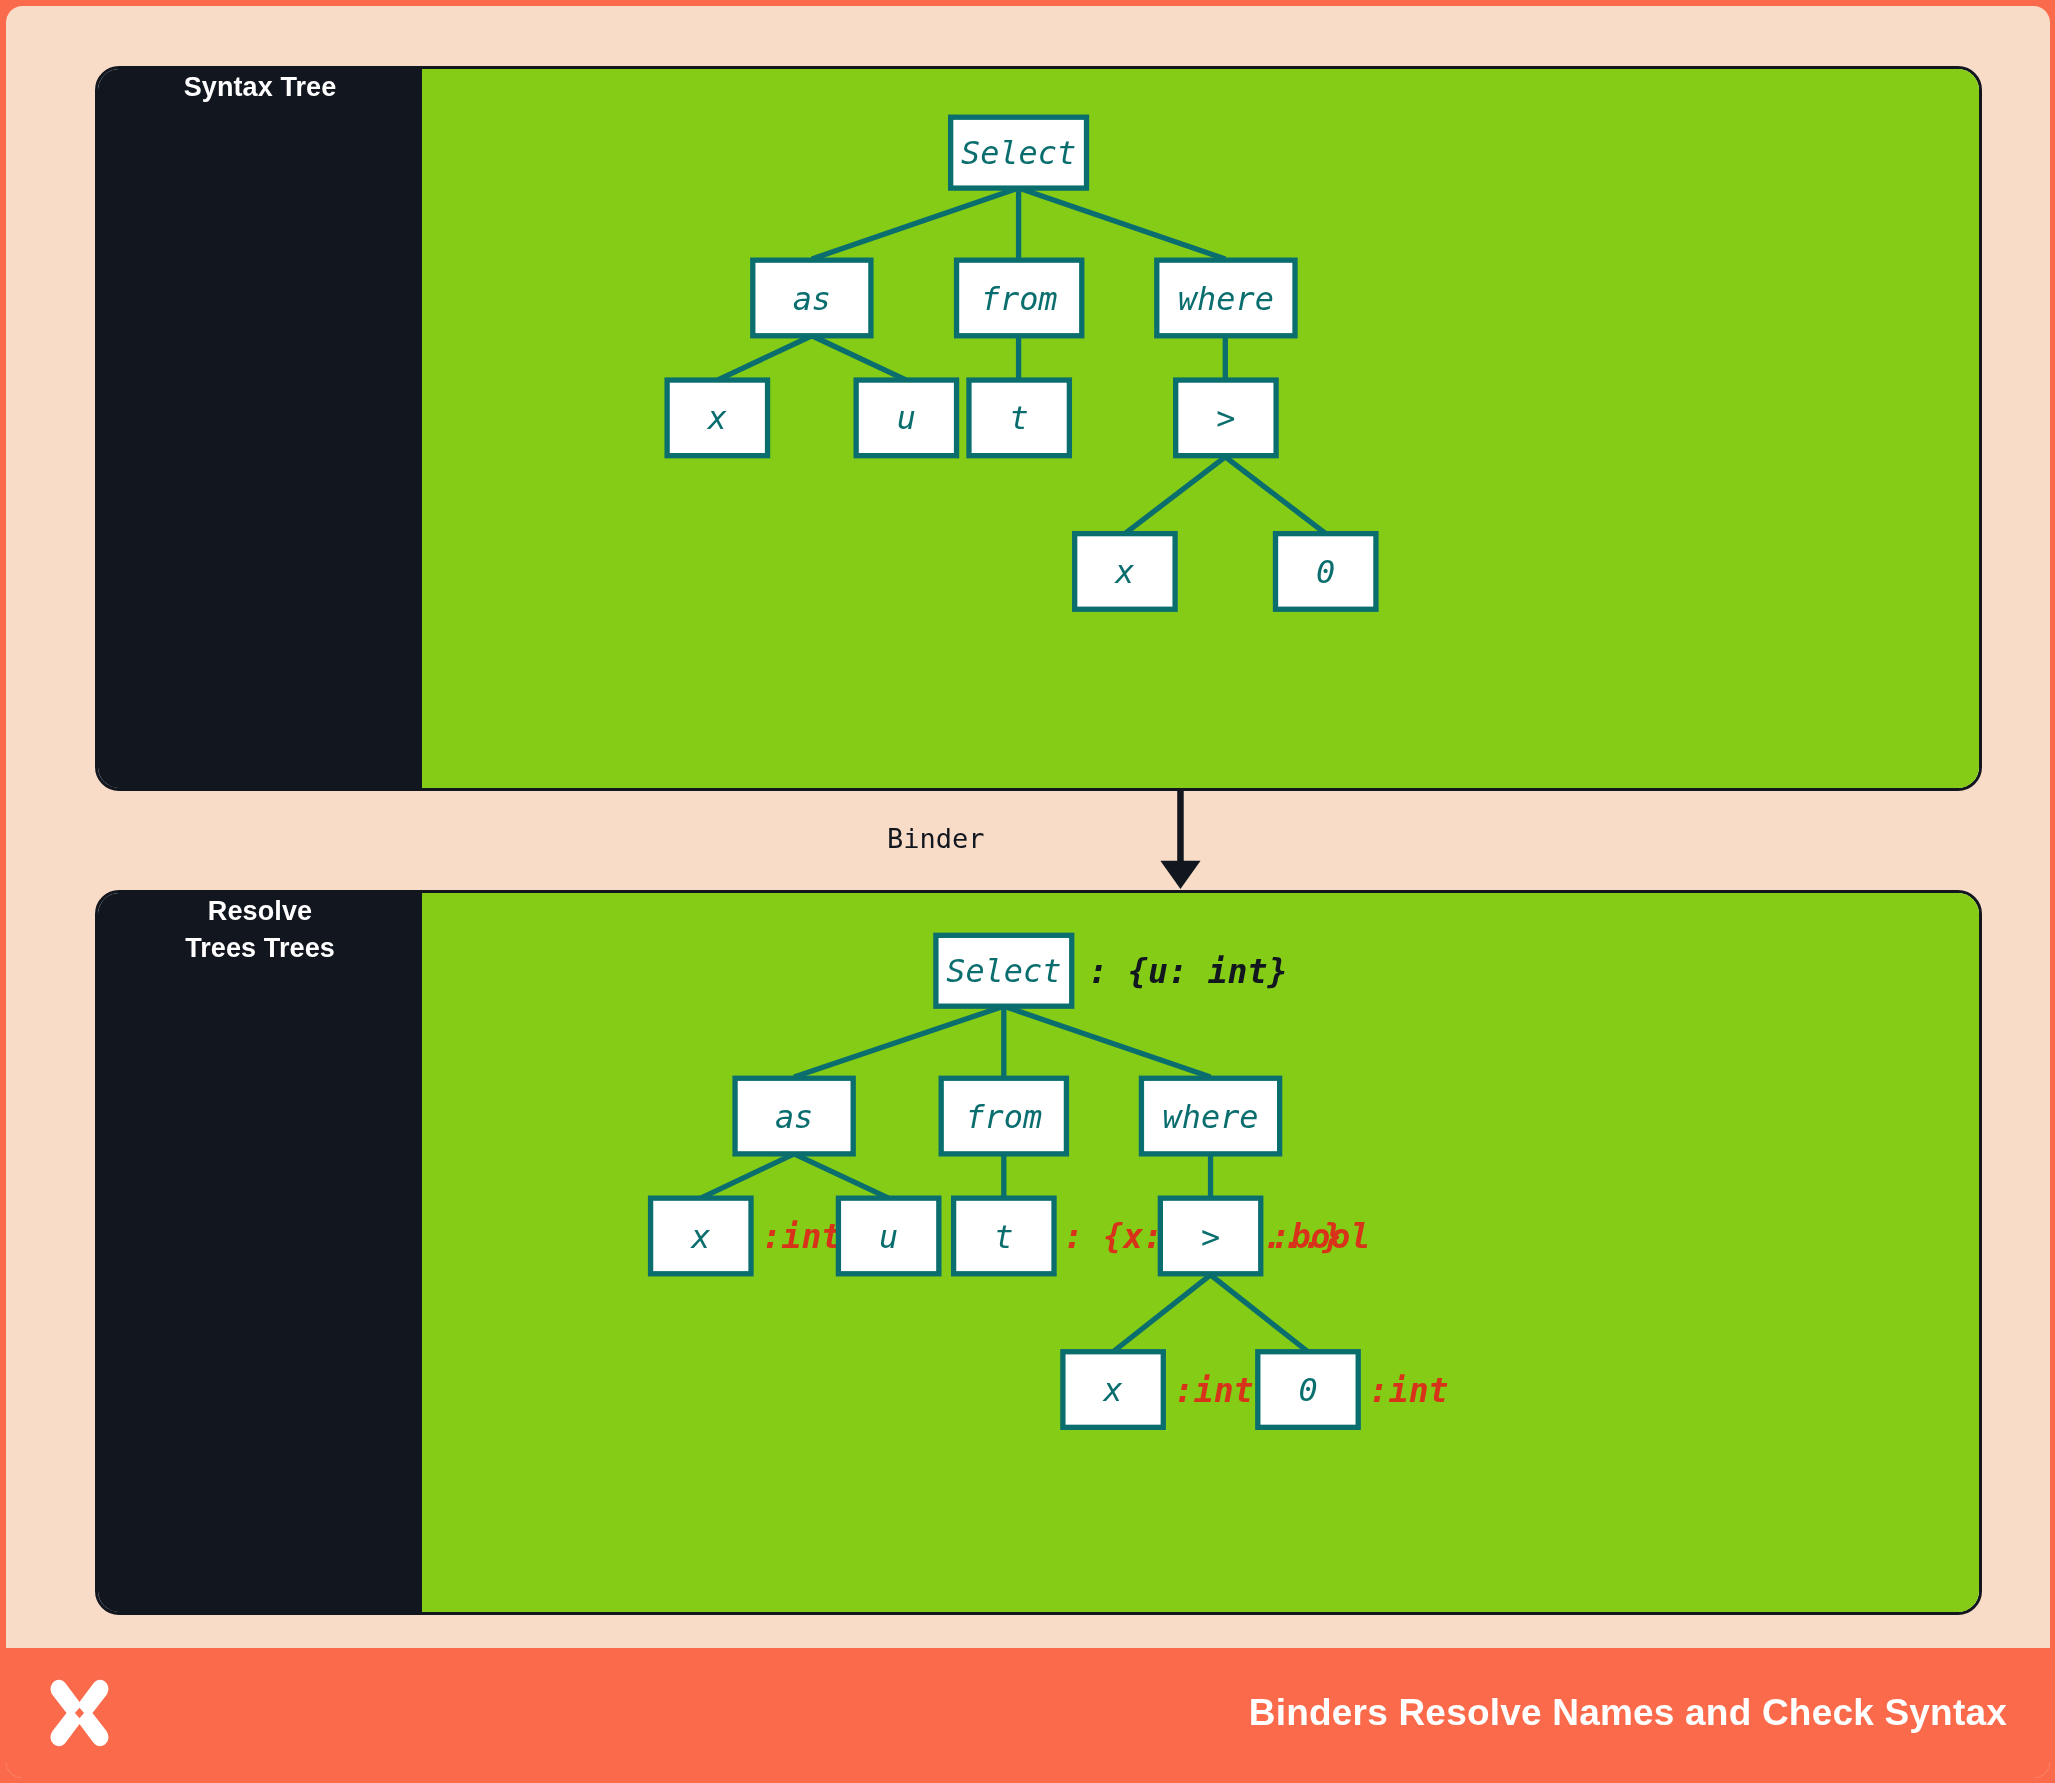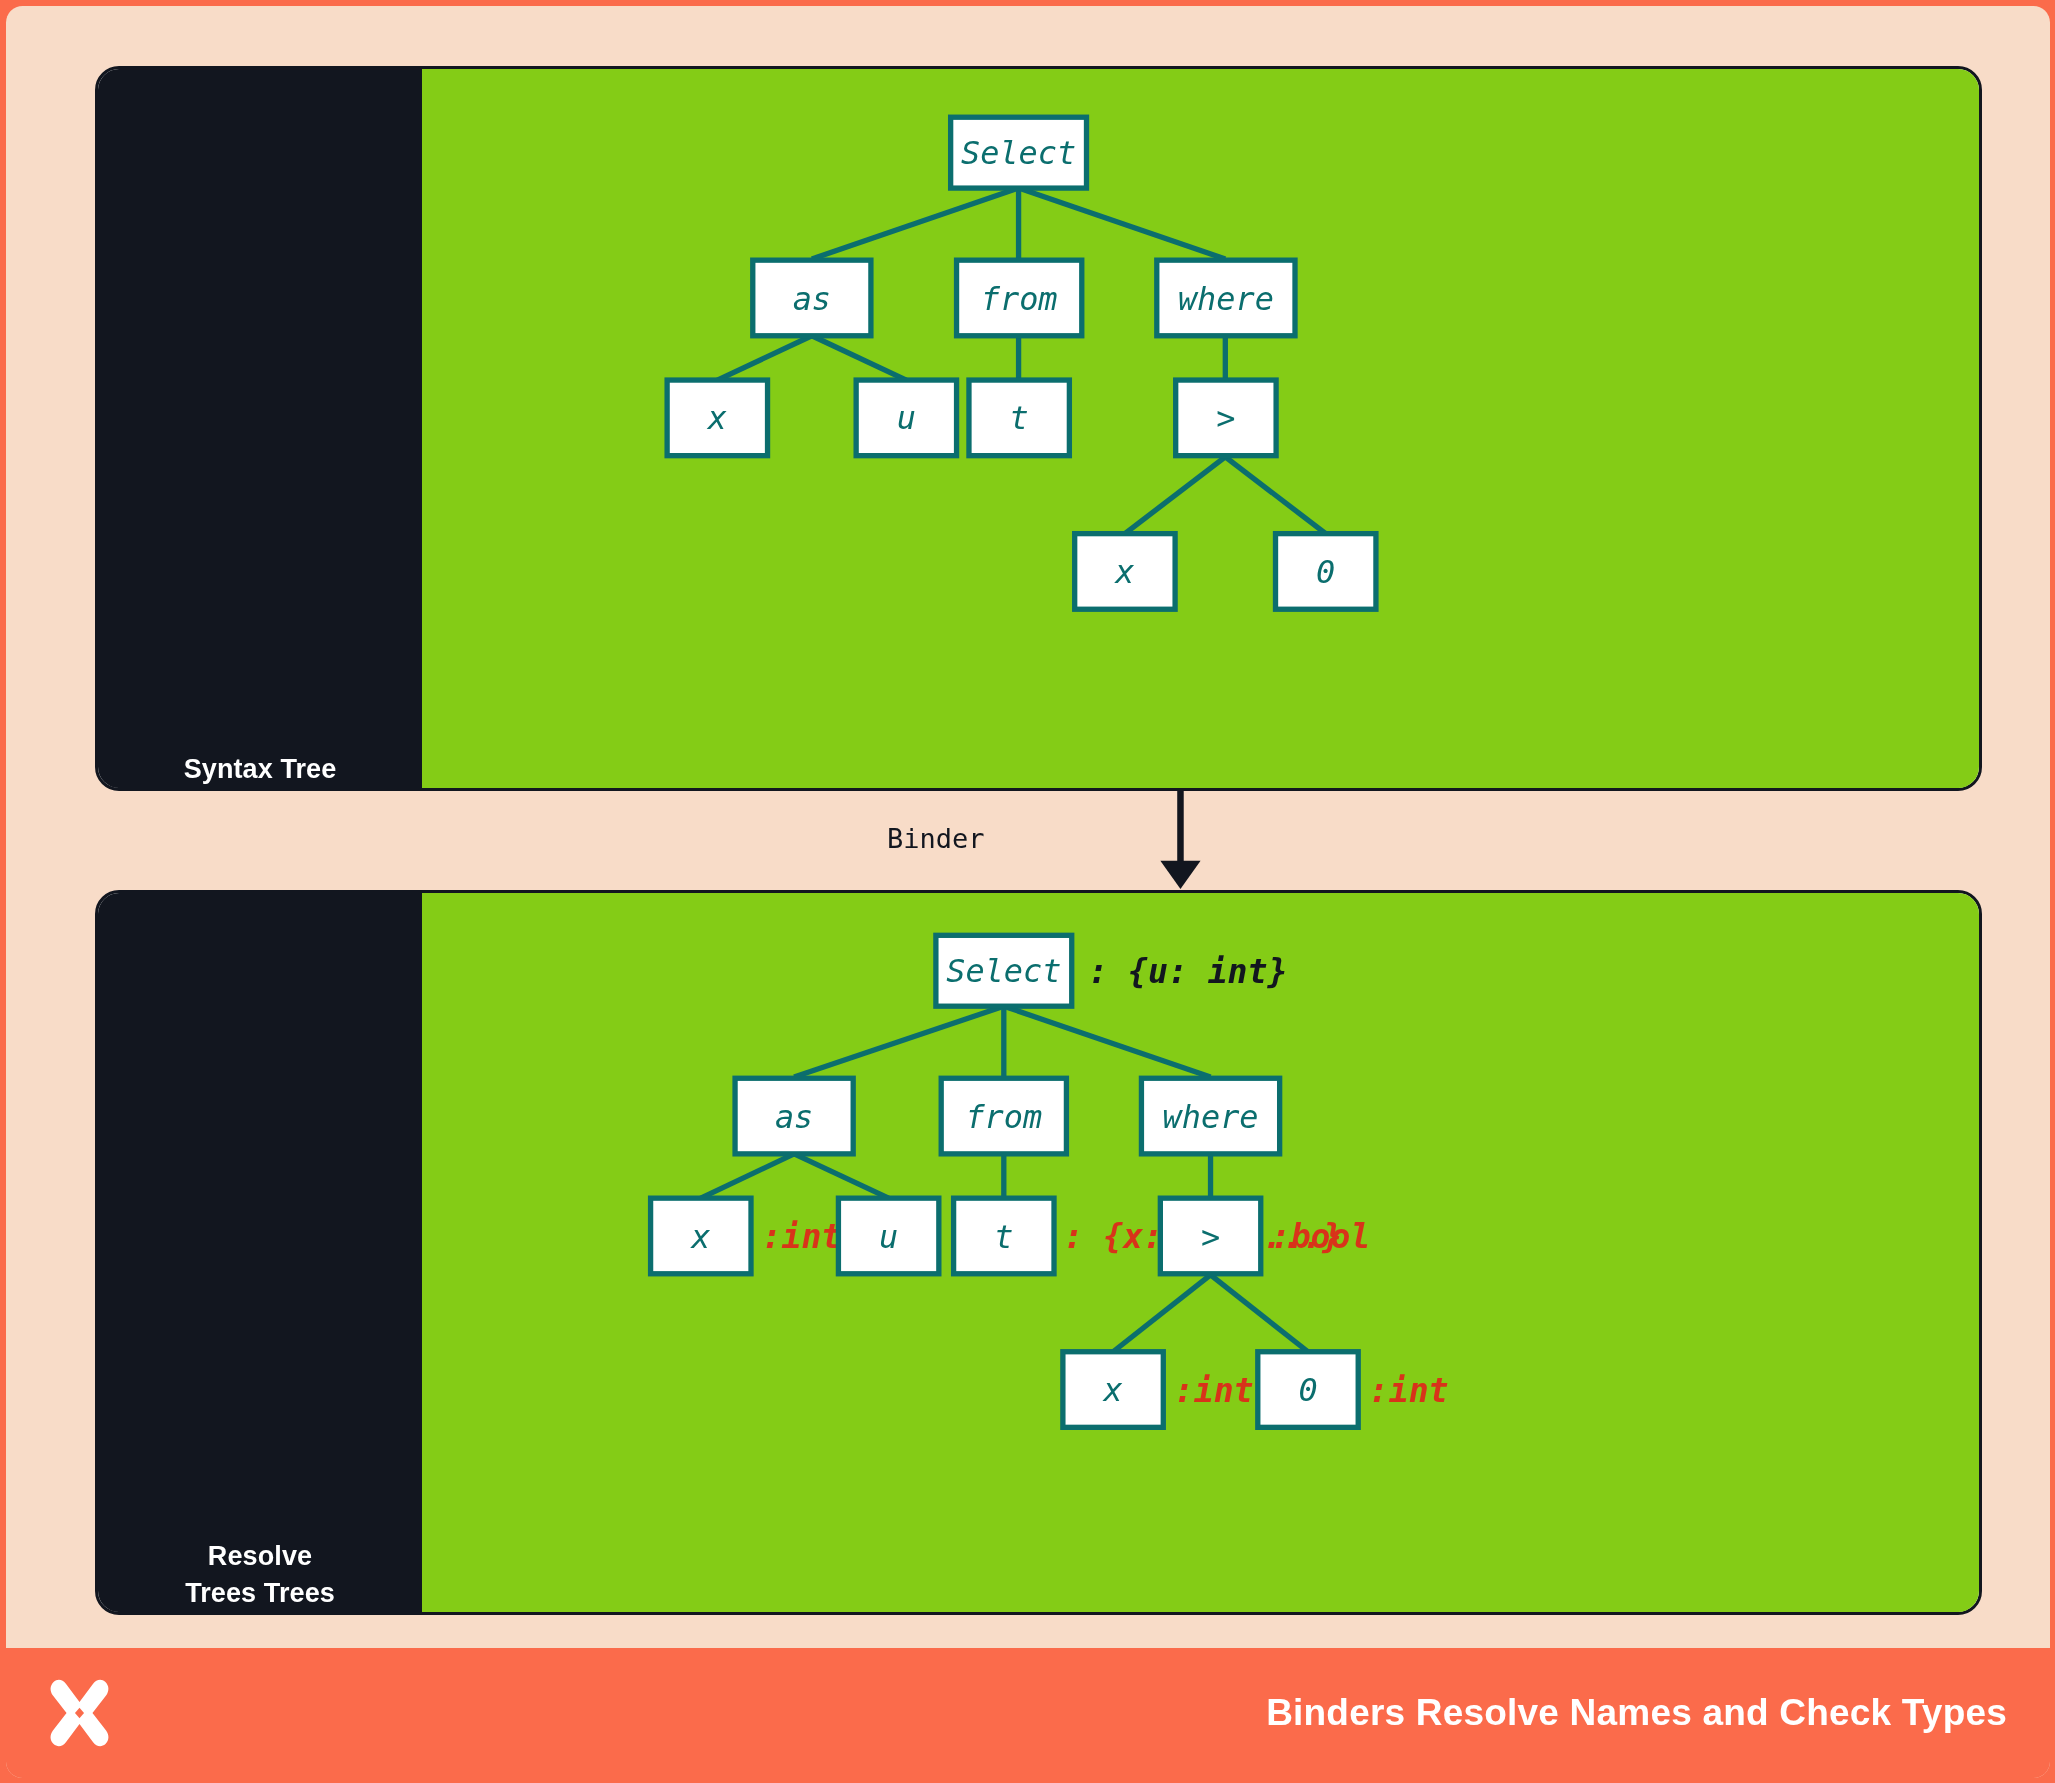--- a/index.html
+++ b/index.html
@@ -26,21 +26,21 @@
     border-radius:24px;
     overflow:hidden;
     box-sizing:border-box;
   }
   #panel-top   {left:89px; top:60px;  width:1887px; height:725px;}
   #panel-bottom{left:89px; top:884px; width:1887px; height:725px;}
   .panel-label{
     position:absolute;left:0;top:0;bottom:0;width:324px;
     background:#12161F;
     color:#FFFFFF;
-    display:flex;align-items:flex-end;justify-content:center;
+    display:flex;align-items:flex-start;justify-content:center;
     text-align:center;
     font-size:27px;font-weight:700;
     line-height:1.38;
     letter-spacing:0.1px;
     box-sizing:border-box;
   }
   .canvas{
     position:absolute;left:324px;top:0;right:0;bottom:0;
     background:#84cc16;
     font-style:italic;
@@ -243,17 +243,17 @@
         <text class="ann red" x="1603" y="840">:int</text>
       </svg>
     </div>
   </div>
 
   <div id="footer">
     <svg id="logo" viewBox="0 0 100 108">
       <path fill="#FFFFFF" d="M10 6 C4 12 4 20 9 27 L30 54 L9 81 C4 88 4 96 10 102 C16 107 24 106 29 99 L50 71 L71 99 C76 106 84 107 90 102 C96 96 96 88 91 81 L70 54 L91 27 C96 20 96 12 90 6 C84 1 76 2 71 9 L50 37 L29 9 C24 2 16 1 10 6 Z"></path>
       <path fill="#FB6B4B" d="M50 46 L57 54 L50 62 L43 54 Z"></path>
     </svg>
-    <div id="footer-title">Binders Resolve Names and Check Types</div>
+    <div id="footer-title">Binders Resolve Names and Check Syntax</div>
   </div>
 
 </div>
 
 
 </body></html>

